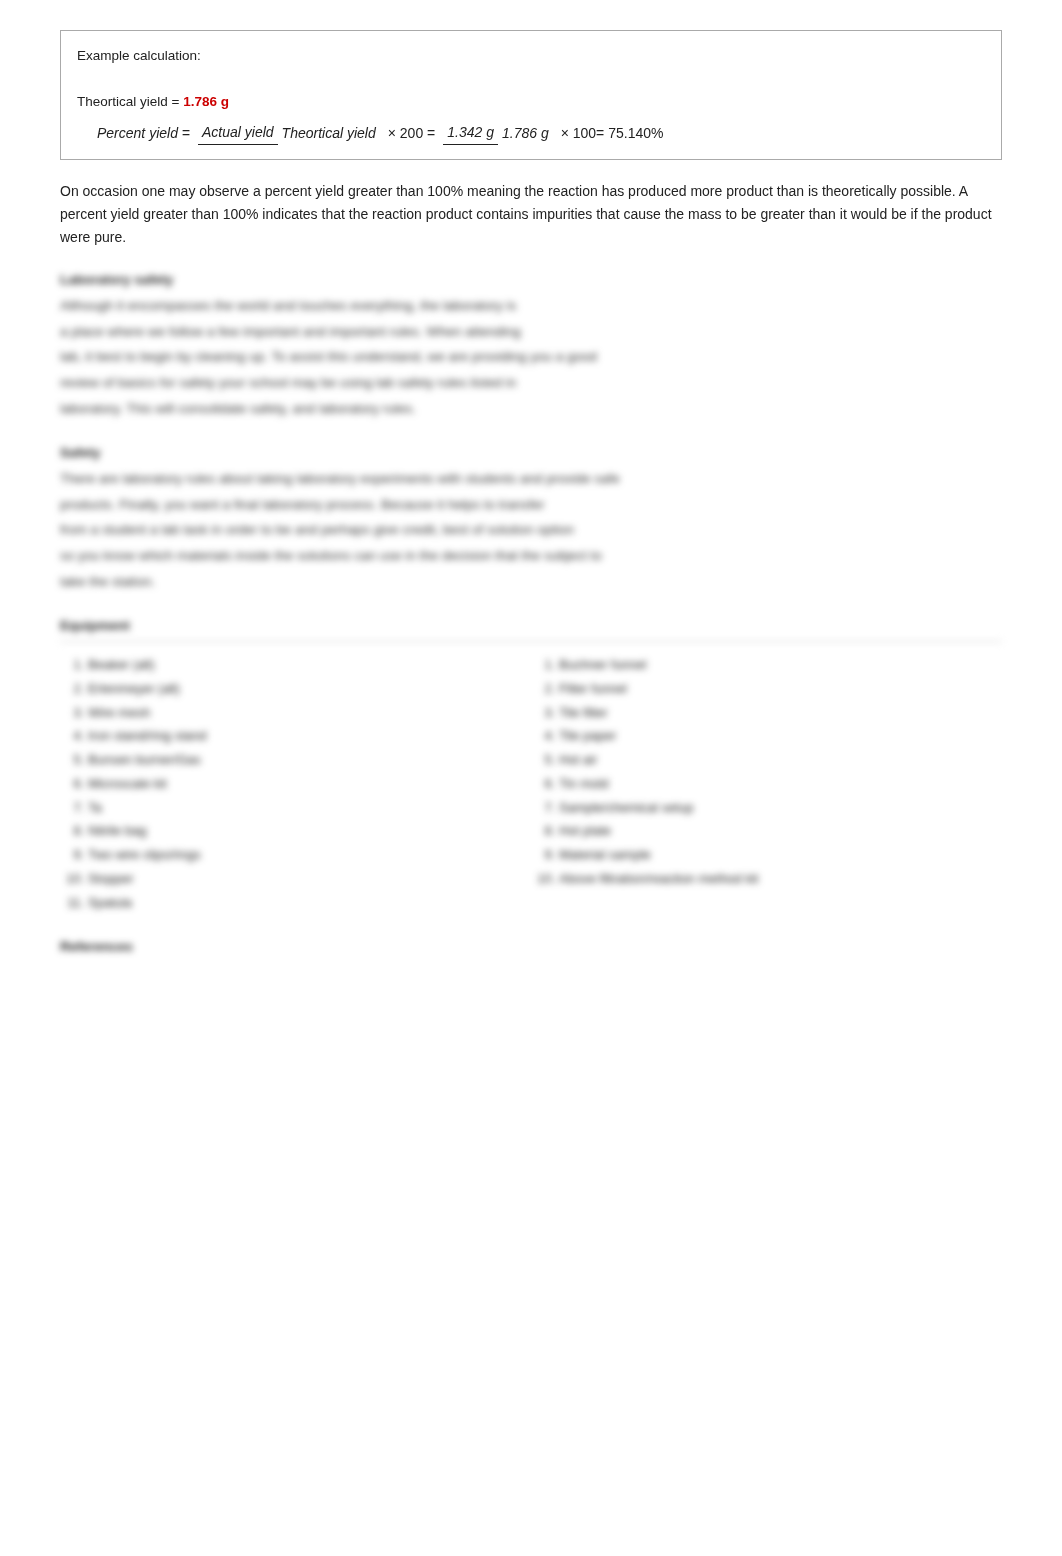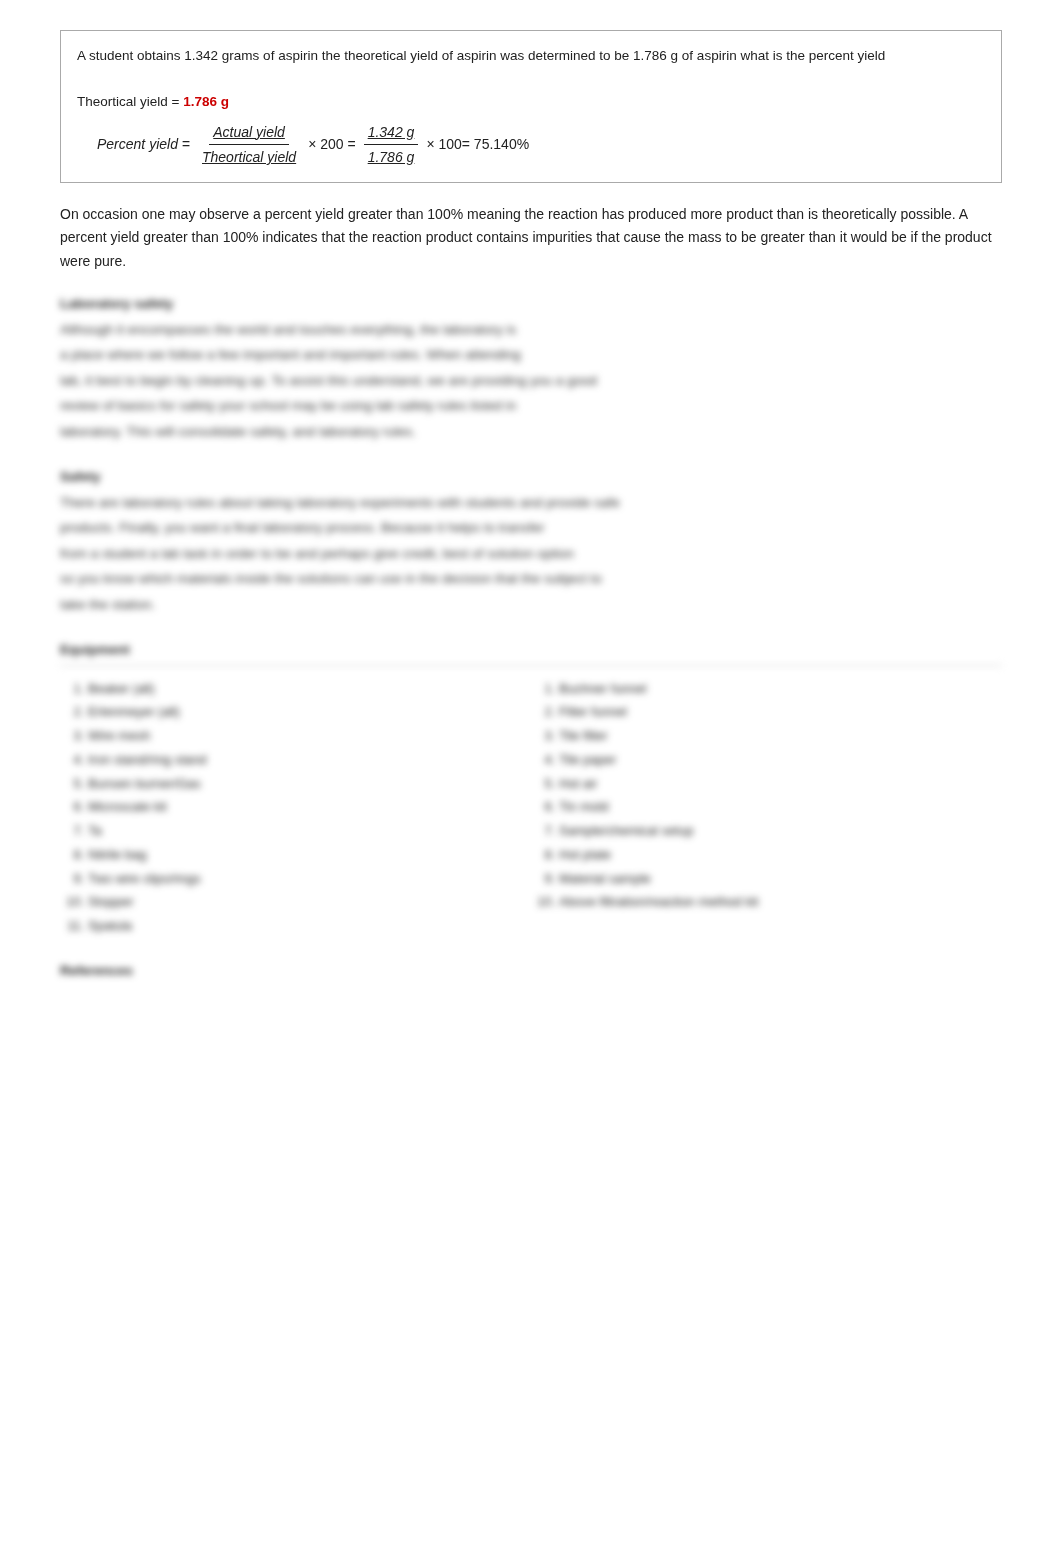--- a/index.html
+++ b/index.html
@@ -34,24 +34,23 @@
       display: flex;
       align-items: center;
       margin-top: 8px;
       font-size: 14px;
       padding-left: 20px;
       gap: 8px;
     }
 
     .fraction {
       display: inline-flex;
-      flex-direction: column;
+      flex-direction: row;
       align-items: center;
       font-style: italic;
-      text-decoration: underline;
     }
 
     .fraction .numerator {
       border-bottom: 1px solid #222;
       padding: 0 4px 1px 4px;
       font-style: italic;
     }
 
     .fraction .denominator {
       padding: 1px 4px 0 4px;
@@ -121,21 +120,21 @@
       margin-top: 8px;
     }
   </style>
 </head>
 <body>
 
 
 
 
 <div class="example-box">
-  <div class="label-line">A student obtains 1.342 grams of aspirin the theoretical yield of aspirin was determined to be 1.786 g of aspirin what is the percent yield</div>
+  <div class="label-line">Example calculation:</div>
   <br>
   <div class="label-line">
     <span>Theortical yield = </span><span class="highlight-red">1.786 g</span>
   </div>
   <div class="formula-line">
     <span class="percent-yield-label">Percent yield =</span>
     <span class="fraction">
       <span class="numerator">Actual yield</span>
       <span class="denominator">Theortical yield</span>
     </span>

